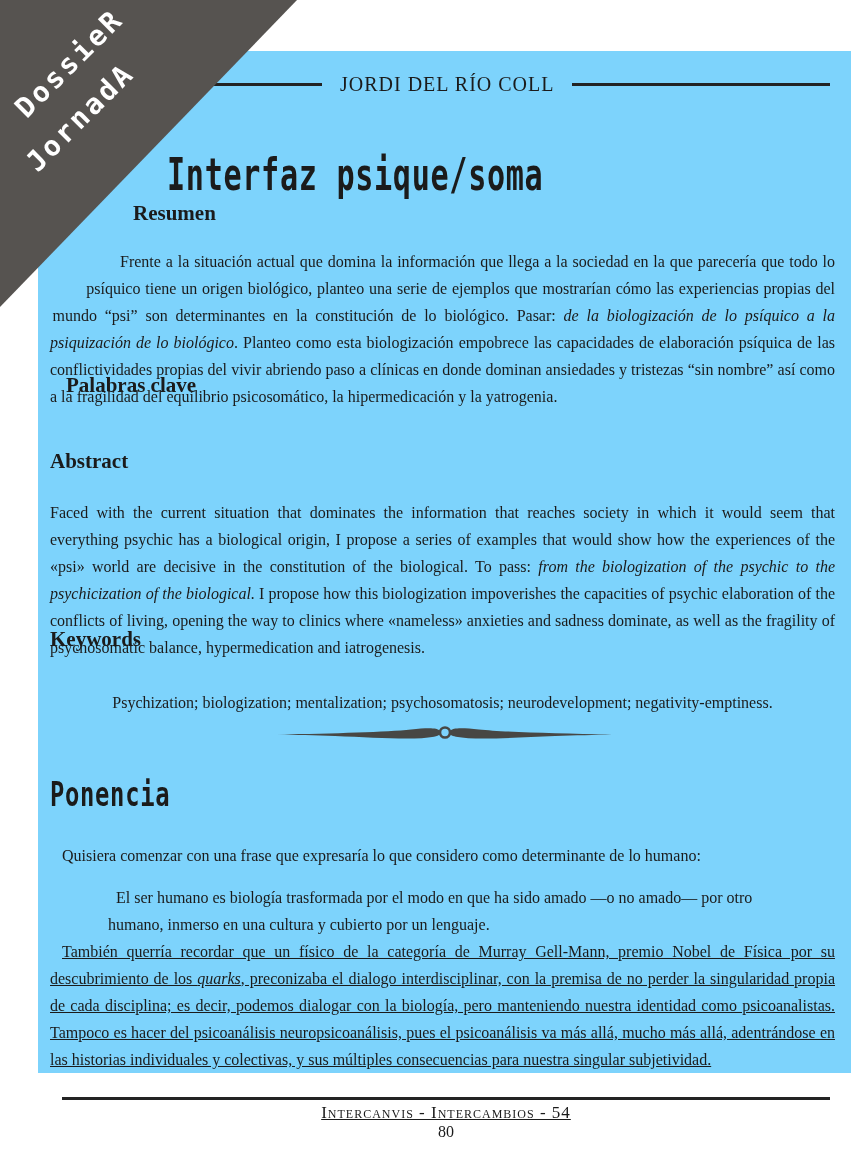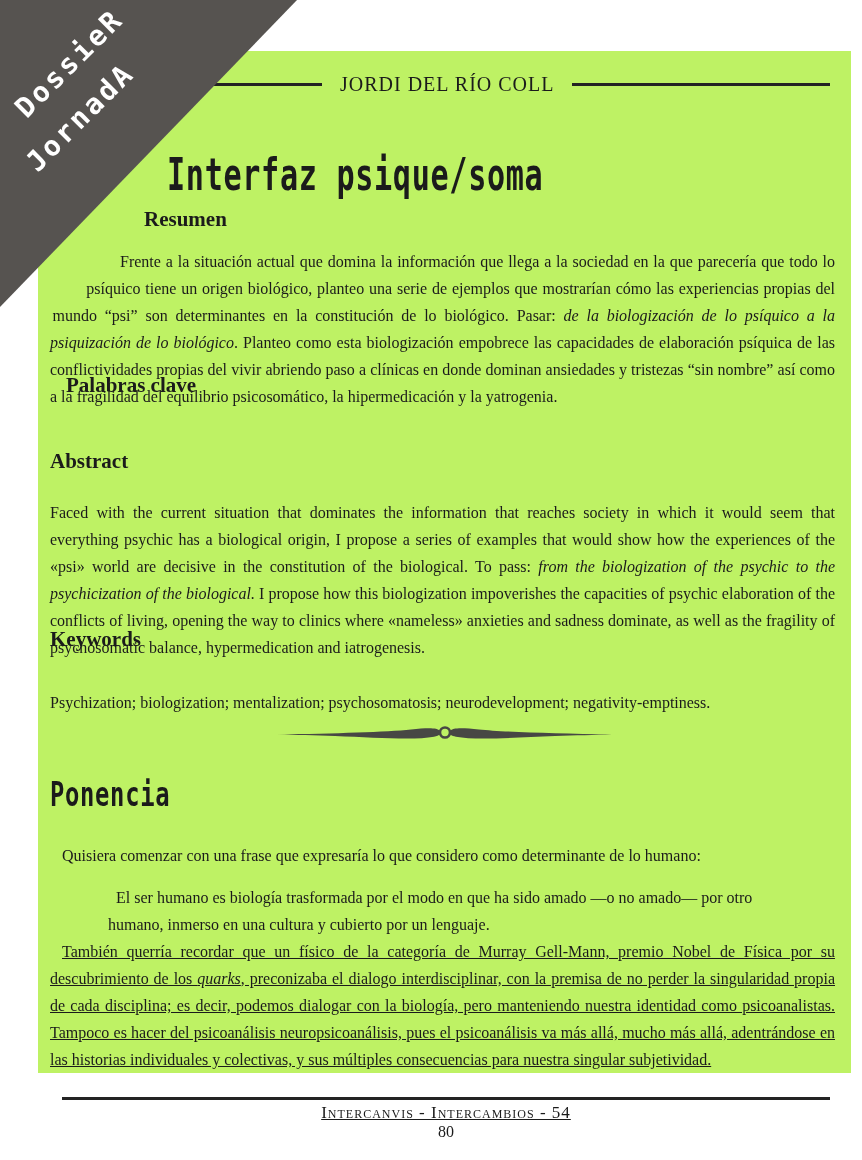--- a/index.html
+++ b/index.html
@@ -10,21 +10,21 @@
     font-family: "Liberation Serif", serif;
     color: #1b1b1b;
     overflow: hidden;
   }
 
   
   .content-box {
     position: absolute;
     left: 38px; top: 51px;
     width: 813px; height: 1022px;
-    background: #bef264;
+    background: #7dd3fc;
   }
 
   
   .banner {
     position: absolute;
     left: 0; top: 0;
     width: 312px; height: 312px;
     clip-path: polygon(0 0, 297px 0, 0 307px);
     background: #565350;
     z-index: 5;
@@ -74,42 +74,42 @@
     transform-origin: 0 0;
   }
 
   
   .sec-h {
     position: absolute;
     left: 12px;
     font-size: 21px;
     font-weight: bold;
   }
-  .sec-h.resumen  { left: 95px; top: 156px; margin-left: 11px; }
+  .sec-h.resumen  { left: 95px; top: 150px; }
   .sec-h.palabras { top: 322px; margin-left: 16px; }
   .sec-h.abstract { top: 398px; text-align: right; }
   .sec-h.keywords { top: 576px; }
 
   
   .para {
     position: absolute;
     left: 12px; right: 16px;
     font-size: 16px;
     line-height: 27px;
     text-align: justify;
   }
   .para.resumen-p { top: 181px; }
   .wrap-spacer {
     float: left;
     width: 70px; height: 56px;
     shape-outside: polygon(0 0, 70px 0, 0 56px);
   }
   .para.palabras-p { top: 362px; text-align: left; }
   .para.abstract-p { top: 432px; }
-  .para.keywords-p { top: 622px; text-align: left; }
+  .para.keywords-p { top: 622px; text-align: center; }
 
   
   .ornament {
     position: absolute;
     left: 0; right: 0; top: 668px;
     text-align: center;
   }
 
   
   .ponencia-h {

